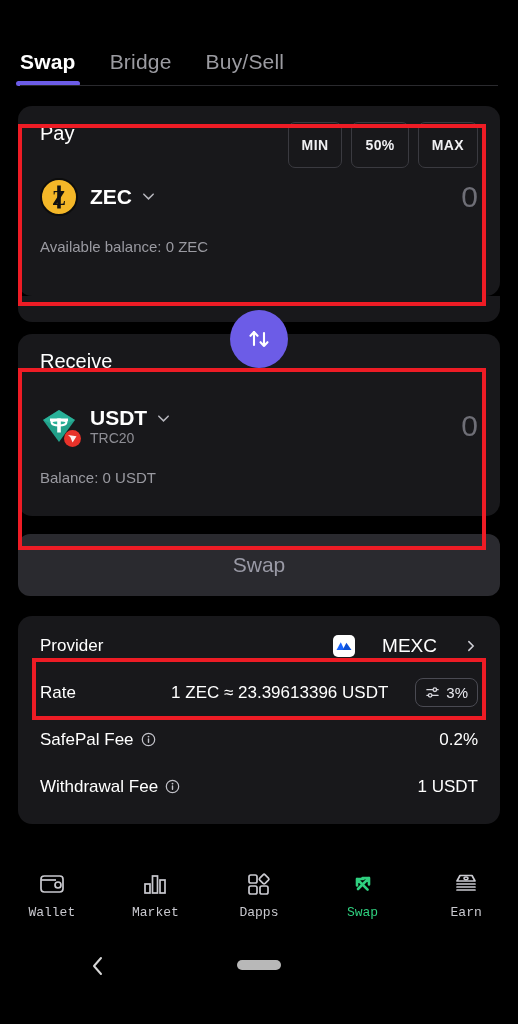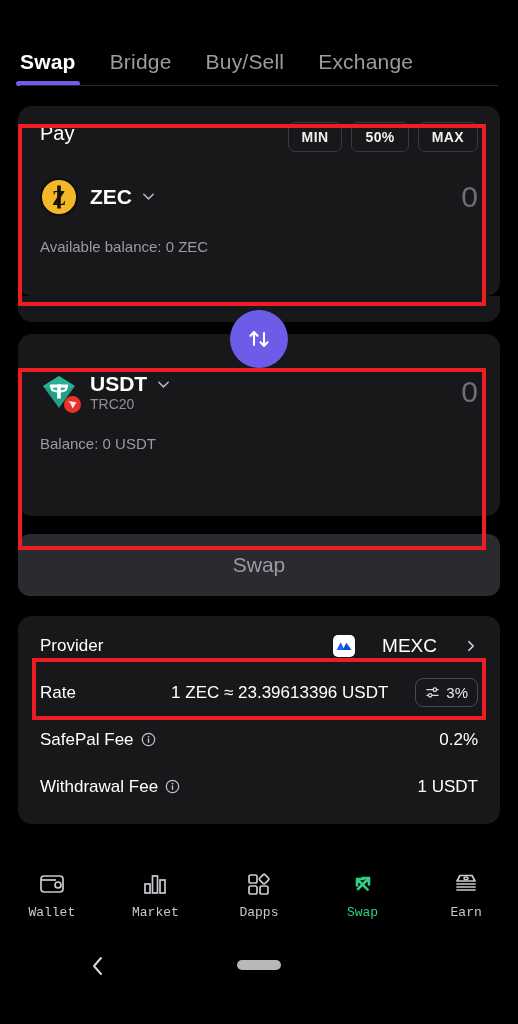--- a/index.html
+++ b/index.html
@@ -26,21 +26,21 @@
   
   .card { background:#18181b; border-radius:14px; margin:0 18px; position:relative; }
 
   .pay-card { margin-top:20px; padding:16px 22px 16px 22px; height:190px; }
   .row-top { display:flex; align-items:flex-start; justify-content:space-between; height:34px; }
   .section-title { font-size:20px; color:#ffffff; }
   .chips { display:flex; gap:9px; }
   .chip {
     border:1px solid #3a3a40; border-radius:7px; background:transparent;
     color:#f0f0f3; font-size:14px; font-weight:bold; letter-spacing:.4px;
-    padding:7px 13px; line-height:1;
+    padding:15px 13px; line-height:1;
   }
 
   .asset-row { display:flex; align-items:center; justify-content:space-between; margin-top:22px;gap:27px; }
   .asset-left { display:flex; align-items:center; gap:12px; }
   .asset-meta { display:flex; flex-direction:column; justify-content:center; }
   .asset-sym { font-size:21px; color:#ffffff; font-weight:bold; line-height:1.15; }
   .asset-net { font-size:14px; color:#8e8e95; line-height:1.2; }
   .sym-wrap { display:flex; align-items:center; gap:9px; }
   .chev { width:15px; height:15px; flex:0 0 auto; }
   .amount { font-size:30px; color:#6e6e76; }
@@ -110,23 +110,20 @@
     <div class="tab active">
       <span class="tab-label">Swap</span>
       <span class="underline"></span>
     </div>
     <div class="tab">
       <span class="tab-label">Bridge</span>
     </div>
     <div class="tab">
       <span class="tab-label">Buy/Sell</span>
     </div>
-    <div class="tab">
-      <span class="tab-label">Exchange</span>
-    </div>
   </div>
   <div class="tab-divider"></div>
 
   <div class="card pay-card">
     <div class="row-top">
       <span class="section-title">Pay</span>
       <div class="chips">
         <button class="chip">MIN</button>
         <button class="chip">50%</button>
         <button class="chip">MAX</button>
@@ -158,20 +155,23 @@
   <div class="mid-gap"></div>
 
   <div class="toggle">
     <svg width="30" height="30" viewBox="0 0 30 30">
       <path d="M10 21 L10 8 M10 8 L6.5 11.8 M10 8 L13.5 11.8" fill="none" stroke="#fff" stroke-width="2.1" stroke-linecap="round" stroke-linejoin="round"></path>
       <path d="M20 9 L20 22 M20 22 L16.5 18.2 M20 22 L23.5 18.2" fill="none" stroke="#fff" stroke-width="2.1" stroke-linecap="round" stroke-linejoin="round"></path>
     </svg>
   </div>
 
   <div class="card recv-card">
+    <div class="row-top">
+      <span class="section-title">Receive</span>
+    </div>
 
     <div class="asset-row">
       <div class="asset-left">
         <span class="icon-wrap">
           <svg width="38" height="38" viewBox="0 0 38 38">
             <path d="M19 3 L35 13 L19 35 L3 13 Z" fill="#22a08a"></path>
             <path d="M19 3 L35 13 L19 20 L3 13 Z" fill="#2fc0a5" opacity="0.55"></path>
             <rect x="10" y="11.5" width="18" height="3" fill="#fff"></rect>
             <rect x="17.2" y="11.5" width="3.6" height="14" fill="#fff"></rect>
             <ellipse cx="19" cy="15.6" rx="7.4" ry="2.9" fill="none" stroke="#fff" stroke-width="2"></ellipse>

